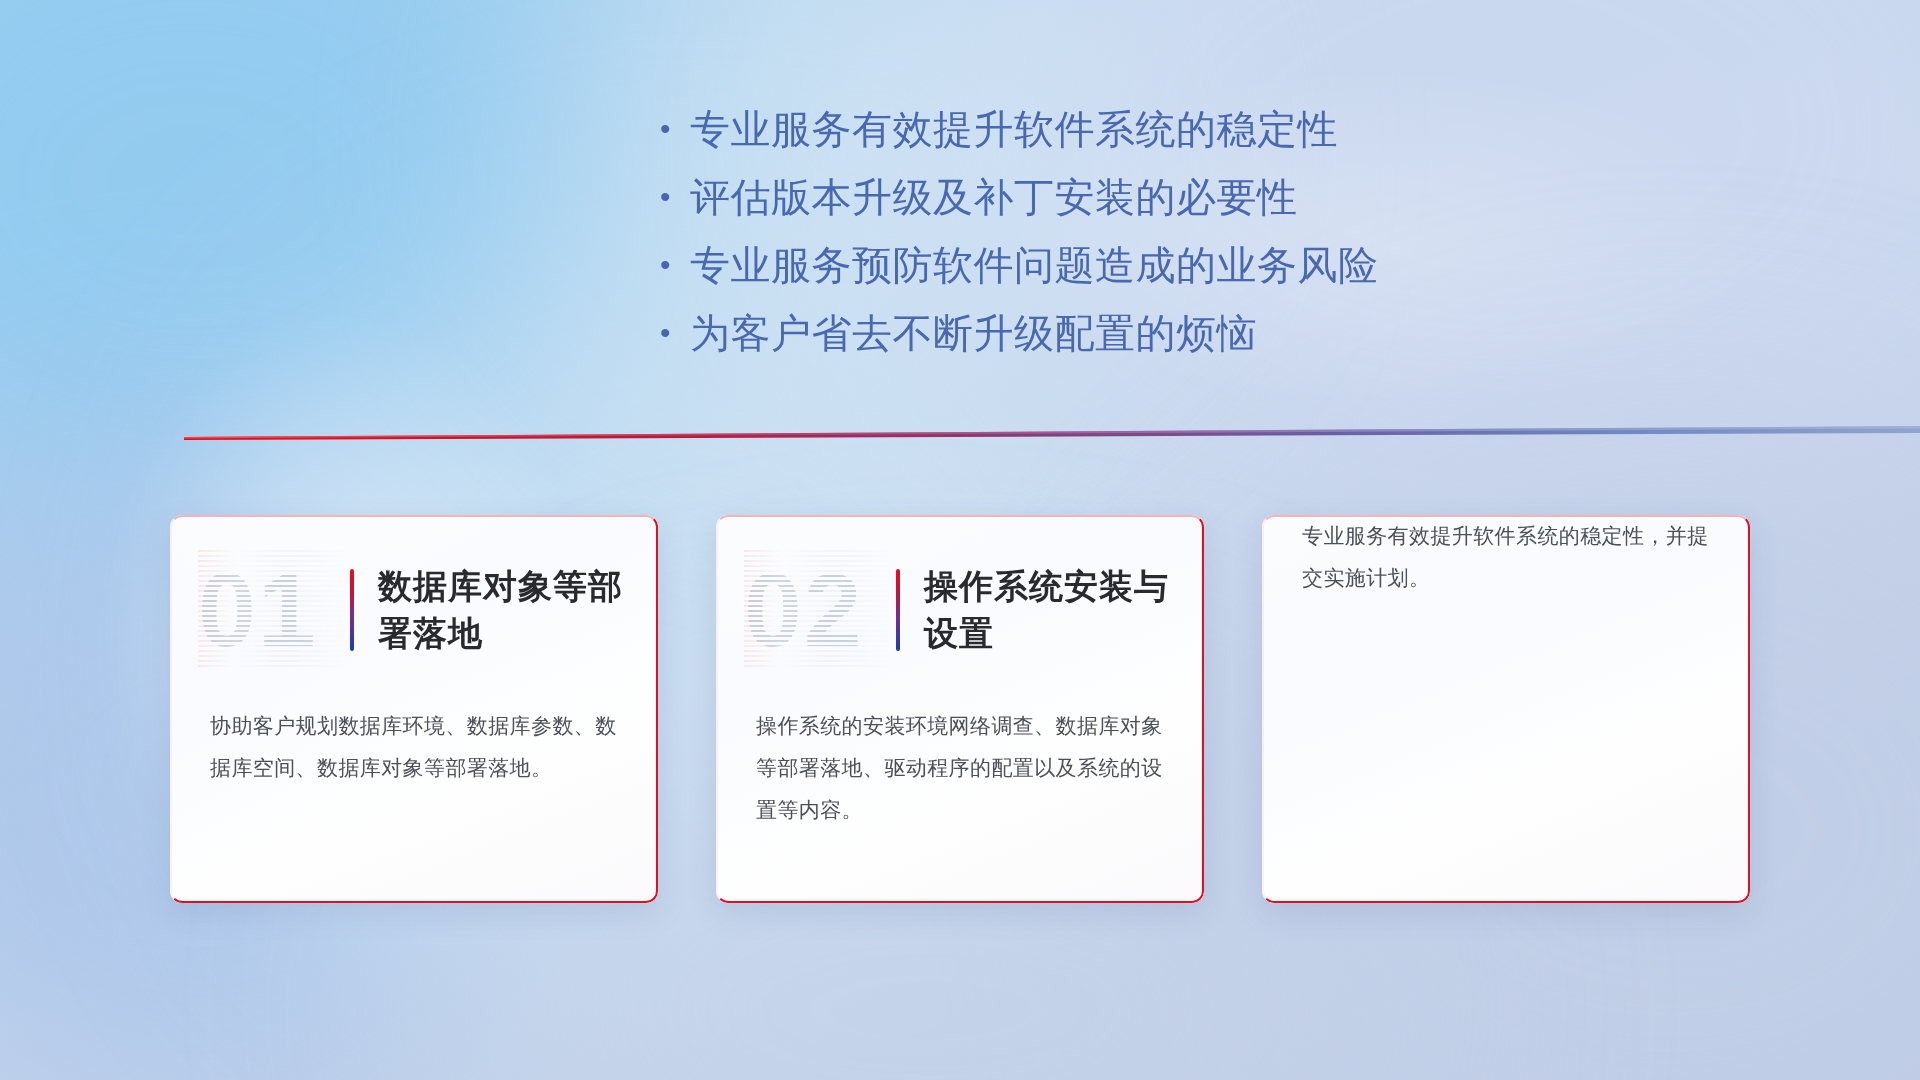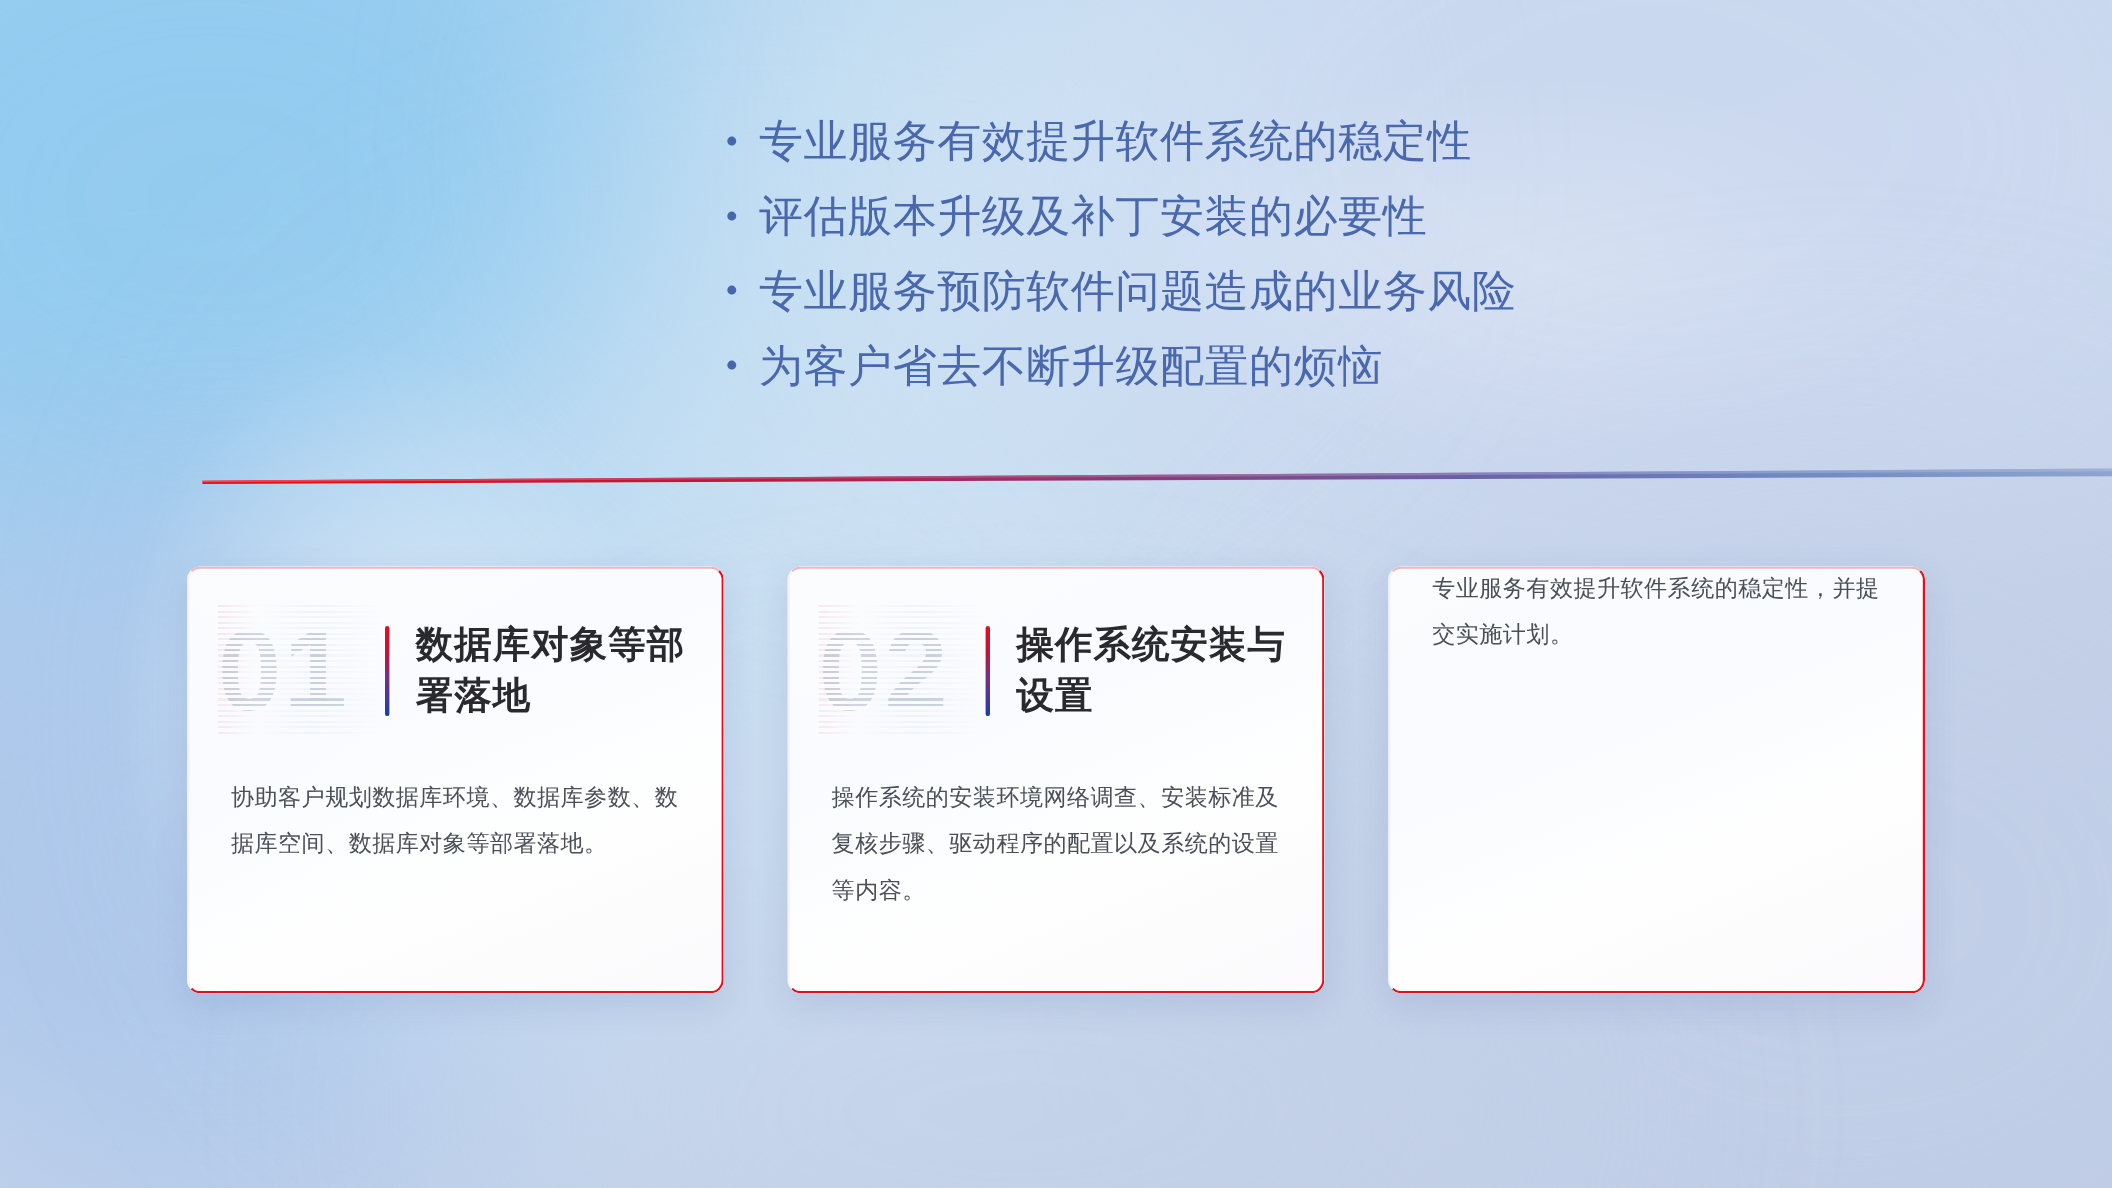--- a/index.html
+++ b/index.html
@@ -186,21 +186,21 @@
       </div>
       <div class="card-body">协助客户规划数据库环境、数据库参数、数据库空间、数据库对象等部署落地。</div>
     </div>
 
     <div class="card">
       <div class="card-top">
         <div class="card-num">02</div>
         <div class="card-bar"></div>
         <div class="card-title">操作系统安装与设置</div>
       </div>
-      <div class="card-body">操作系统的安装环境网络调查、安装标准及复核步骤、驱动程序的配置以及系统的设置等内容。</div>
+      <div class="card-body">操作系统的安装环境网络调查、数据库对象等部署落地、驱动程序的配置以及系统的设置等内容。</div>
     </div>
 
     <div class="card">
       <div class="card-body">专业服务有效提升软件系统的稳定性，并提交实施计划。</div>
     </div>
 
   </div>
 
 </div>
 

